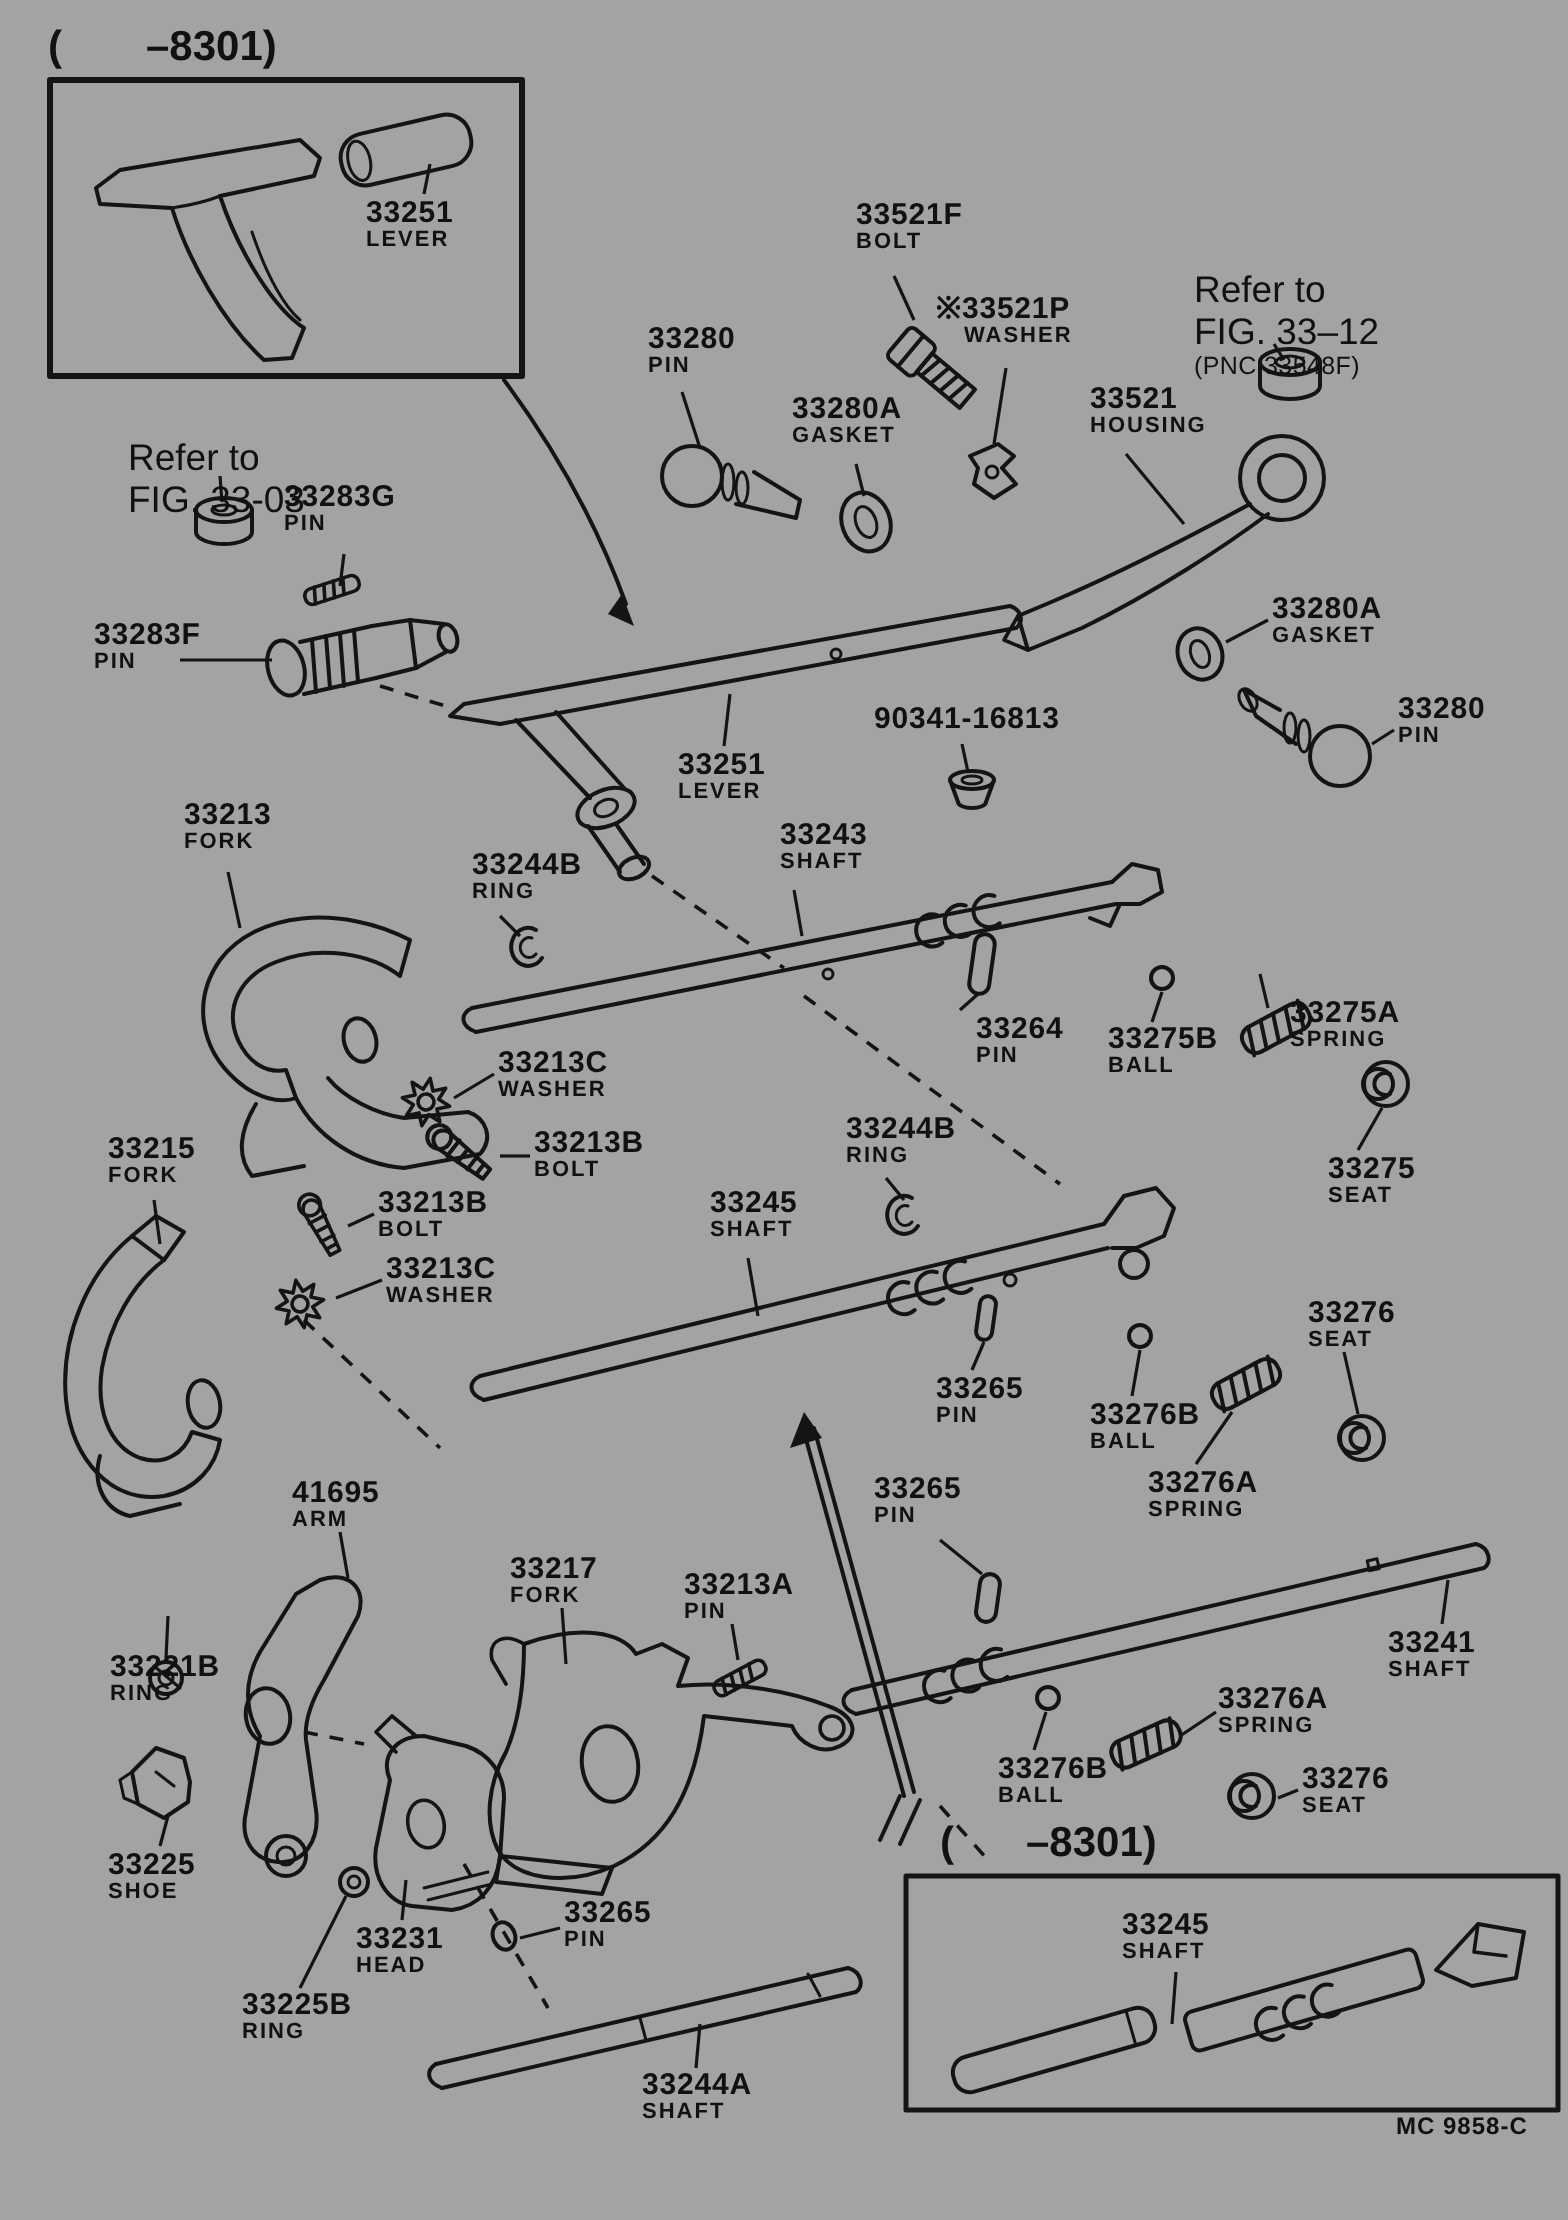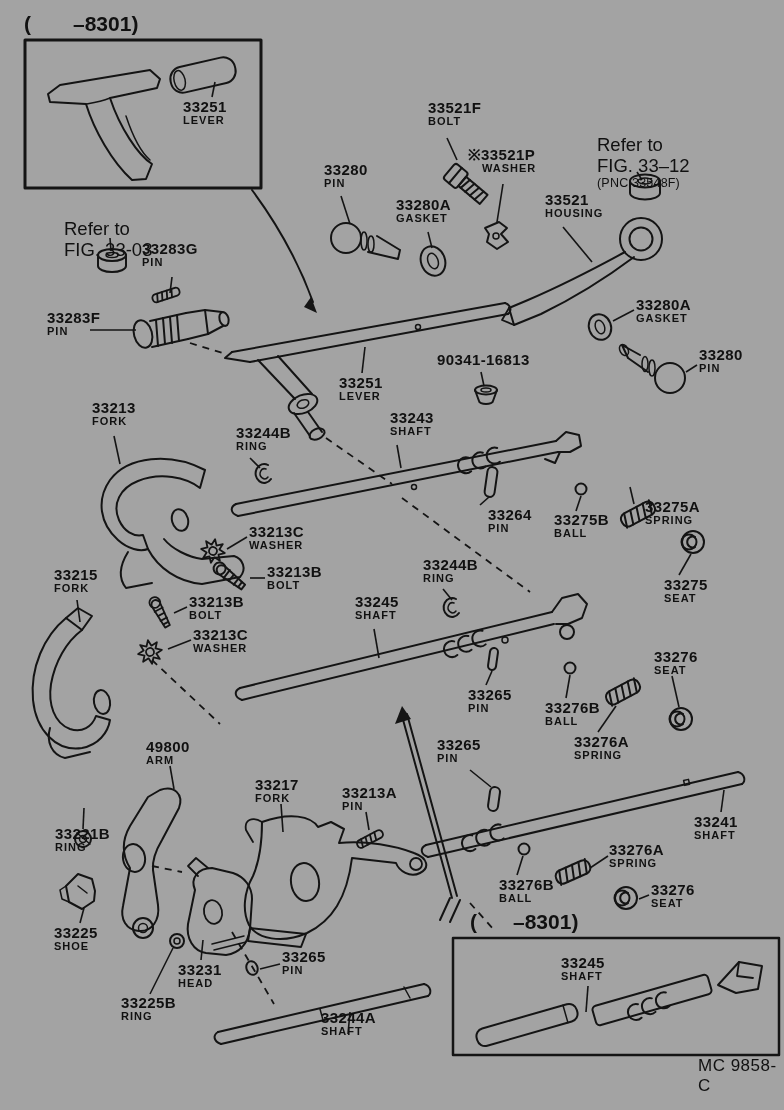--- a/index.html
+++ b/index.html
@@ -8,21 +8,21 @@
   svg{position:absolute;left:0;top:0;}
   .lbl{position:absolute;white-space:nowrap;}
   .num{font-weight:700;font-size:15px;line-height:1.02;letter-spacing:.4px;}
   .cap{font-weight:700;font-size:11px;line-height:1.15;letter-spacing:1px;}
   .note{position:absolute;white-space:nowrap;font-weight:400;margin-top:22px;}
   .note .n1,.note .n2{font-size:18.5px;line-height:1.15;}
   .note .n3{font-size:12.5px;line-height:1.1;letter-spacing:.2px;}
   .variant{position:absolute;white-space:nowrap;font-weight:700;font-size:21px;}
   .variant .gap{display:inline-block;width:42px;}
   .underlined{border-bottom:3px solid #111;padding:0 6px 3px 2px;}
-  .code{position:absolute;font-weight:400;font-size:17px;letter-spacing:.5px;}
+  .code{position:absolute;font-weight:700;font-size:12px;letter-spacing:.5px;}
 </style>
 </head>
 <body>
 
 <div id="page">
 
 <svg width="784" height="1110" viewBox="0 0 784 1110">
   <defs>
     <g id="cmarks" fill="none">
       <path d="M8,-7 A8,8 0 1 0 8,7"></path>
@@ -453,21 +453,21 @@
     </div>
   <div class="lbl" style="left:654px;top:649px;">
       <div class="num">33276</div>
       <div class="cap">SEAT</div>
     </div>
   <div class="lbl" style="left:574px;top:734px;">
       <div class="num">33276A</div>
       <div class="cap">SPRING</div>
     </div>
   <div class="lbl" style="left:146px;top:739px;">
-      <div class="num">49800</div>
+      <div class="num">41695</div>
       <div class="cap">ARM</div>
     </div>
   <div class="lbl" style="left:55px;top:782px;margin-top:44px;">
       <div class="num">33221B</div>
       <div class="cap">RING</div>
     </div>
   <div class="lbl" style="left:255px;top:777px;">
       <div class="num">33217</div>
       <div class="cap">FORK</div>
     </div>
@@ -504,21 +504,21 @@
       <div class="cap">HEAD</div>
     </div>
   <div class="lbl" style="left:282px;top:949px;">
       <div class="num">33265</div>
       <div class="cap">PIN</div>
     </div>
   <div class="lbl" style="left:121px;top:995px;">
       <div class="num">33225B</div>
       <div class="cap">RING</div>
     </div>
-  <div class="lbl" style="left:321px;top:1010px;">
+  <div class="lbl" style="left:321px;top:1035px;">
       <div class="num">33244A</div>
       <div class="cap">SHAFT</div>
     </div>
   <div class="lbl" style="left:561px;top:955px;">
       <div class="num">33245</div>
       <div class="cap">SHAFT</div>
     </div>
 
   <div class="code" style="left:698px;top:1056px;">MC 9858-C</div>
 </div>

